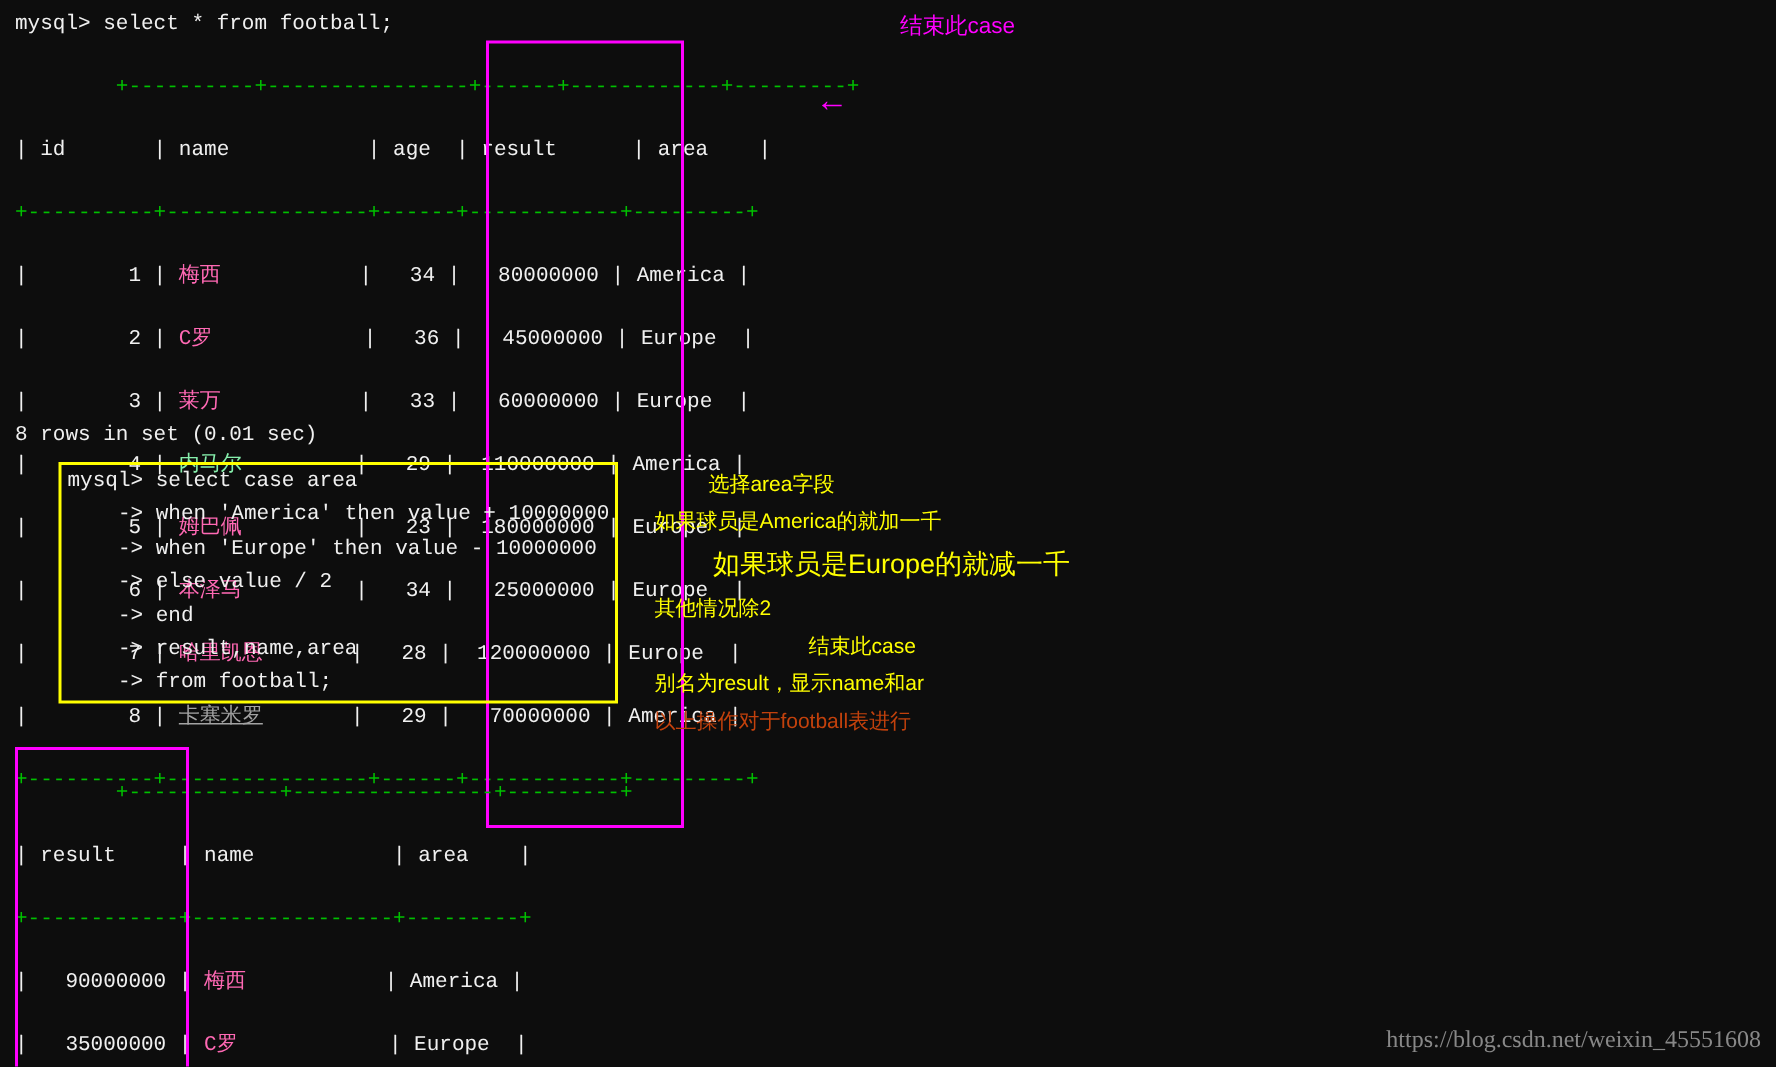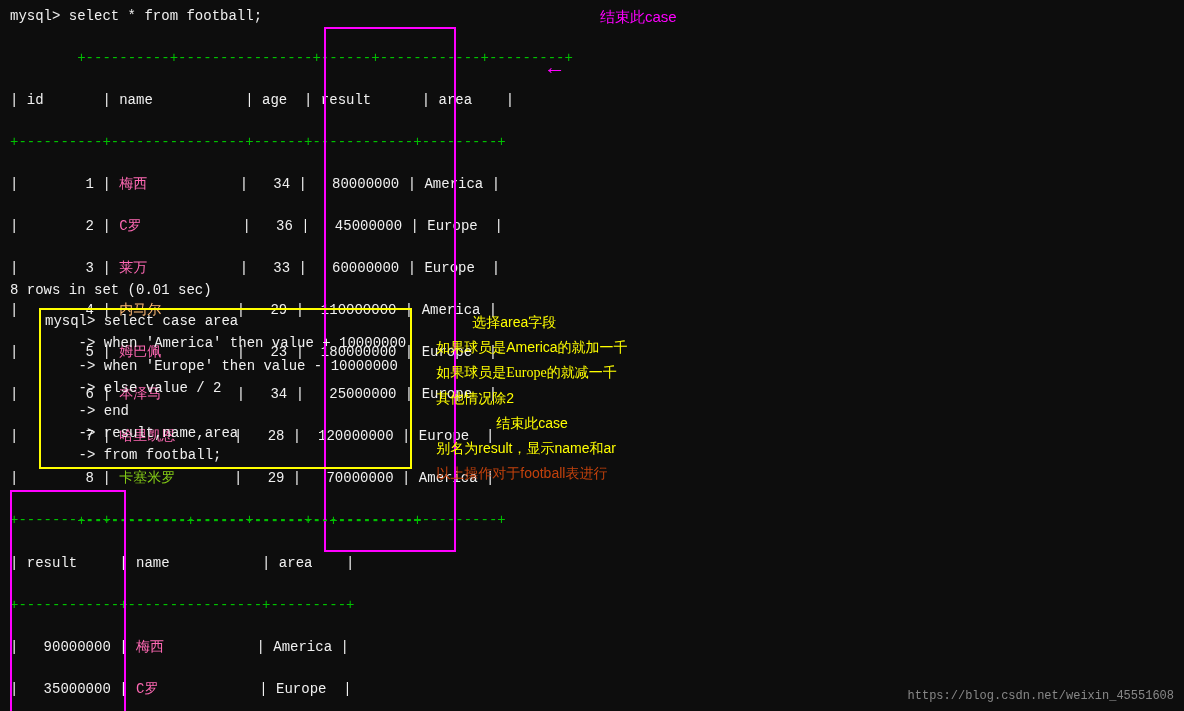--- a/index.html
+++ b/index.html
@@ -32,25 +32,25 @@
 
     
     <div style="position:relative; display:inline-block;">
       <div style="white-space:pre; line-height:1.5; font-family:'Courier New',monospace; font-size:14px;">
         <span style="color:#00c000;">+----------+----------------+------+------------+---------+</span>
         <br><span style="color:#f0f0f0;">| id       | name           | age  | <span style="color:#f0f0f0;">result</span>      | area    |</span>
         <br><span style="color:#00c000;">+----------+----------------+------+------------+---------+</span>
         <br><span style="color:#f0f0f0;">|        1 | <span style="color:#ff69b4;">梅西</span>           |   34 |   80000000 | America |</span>
         <br><span style="color:#f0f0f0;">|        2 | <span style="color:#ff69b4;">C罗</span>            |   36 |   45000000 | Europe  |</span>
         <br><span style="color:#f0f0f0;">|        3 | <span style="color:#ff69b4;">莱万</span>           |   33 |   60000000 | Europe  |</span>
-        <br><span style="color:#f0f0f0;">|        4 | <span style="color:#fdba74;">内马尔</span>         |   29 |  110000000 | America |</span>
+        <br><span style="color:#f0f0f0;">|        4 | <span style="color:#86efac;">内马尔</span>         |   29 |  110000000 | America |</span>
         <br><span style="color:#f0f0f0;">|        5 | <span style="color:#ff69b4;">姆巴佩</span>         |   23 |  180000000 | Europe  |</span>
         <br><span style="color:#f0f0f0;">|        6 | <span style="color:#ff69b4;">本泽马</span>         |   34 |   25000000 | Europe  |</span>
         <br><span style="color:#f0f0f0;">|        7 | <span style="color:#ff69b4;">哈里凯恩</span>       |   28 |  120000000 | Europe  |</span>
-        <br><span style="color:#f0f0f0;">|        8 | <span style="color:#84cc16;">卡塞米罗</span>       |   29 |   70000000 | America |</span>
+        <br><span style="color:#f0f0f0;">|        8 | <span style="color:#a3a3a3;text-decoration:underline;">卡塞米罗</span>       |   29 |   70000000 | America |</span>
         <br><span style="color:#00c000;">+----------+----------------+------+------------+---------+</span>
       </div>
       
       <div style="
         position:absolute;
         border: 2px solid #ff00ff;
         top: 0px;
         left: 314px;
         width: 132px;
         height: 100%;
@@ -92,21 +92,21 @@
     -&gt; when 'Europe' then value - 10000000
     -&gt; else value / 2
     -&gt; end
     -&gt; result,name,area
     -&gt; from football;</div>
       </div>
 
       <div style="padding-left: 24px; padding-top: 2px;">
         <div style="color:#ffff00; font-family:'SimSun','Microsoft YaHei',sans-serif; font-size:14px; line-height:1.8;margin-left:36px;">选择area字段</div>
         <div style="color:#ffff00; font-family:'SimSun','Microsoft YaHei',sans-serif; font-size:14px; line-height:1.8;">如果球员是America的就加一千</div>
-        <div style="color:#ffff00; font-family:Liberation Serif, serif; font-size:14px; line-height:1.8;">如果球员是Europe的就减一千</div>
+        <div style="color:#ffff00; font-family:Liberation Sans, sans-serif; font-size:18px; line-height:1.8;margin-left:39px;">如果球员是Europe的就减一千</div>
         <div style="color:#ffff00; font-family:'SimSun','Microsoft YaHei',sans-serif; font-size:14px; line-height:1.8;">其他情况除2</div>
         <div style="color:#ffff00; font-family:'SimSun','Microsoft YaHei',sans-serif; font-size:14px; line-height:1.8;text-align:center;">结束此case</div>
         <div style="color:#ffff00; font-family:'SimSun','Microsoft YaHei',sans-serif; font-size:14px; line-height:1.8;">别名为result，显示name和ar</div>
         <div style="color:#c2410c; font-family:'SimSun','Microsoft YaHei',sans-serif; font-size:14px; line-height:1.8;">以上操作对于football表进行</div>
       </div>
     </div>
 
     
     <div style="position:relative; display:inline-block; margin-top:4px;">
       <div style="white-space:pre; line-height:1.5; font-family:'Courier New',monospace; font-size:14px;">
@@ -141,17 +141,17 @@
     
     
 
   </div>
 
   <div style="
     position:absolute;
     bottom: 8px;
     right: 10px;
     color: #888888;
-    font-family:Liberation Mono, monospace;
-    font-size: 12px;
+    font-family:Liberation Serif, serif;
+    font-size: 16px;
   ">https://blog.csdn.net/weixin_45551608</div>
 
 </div>
 
 </body></html>

